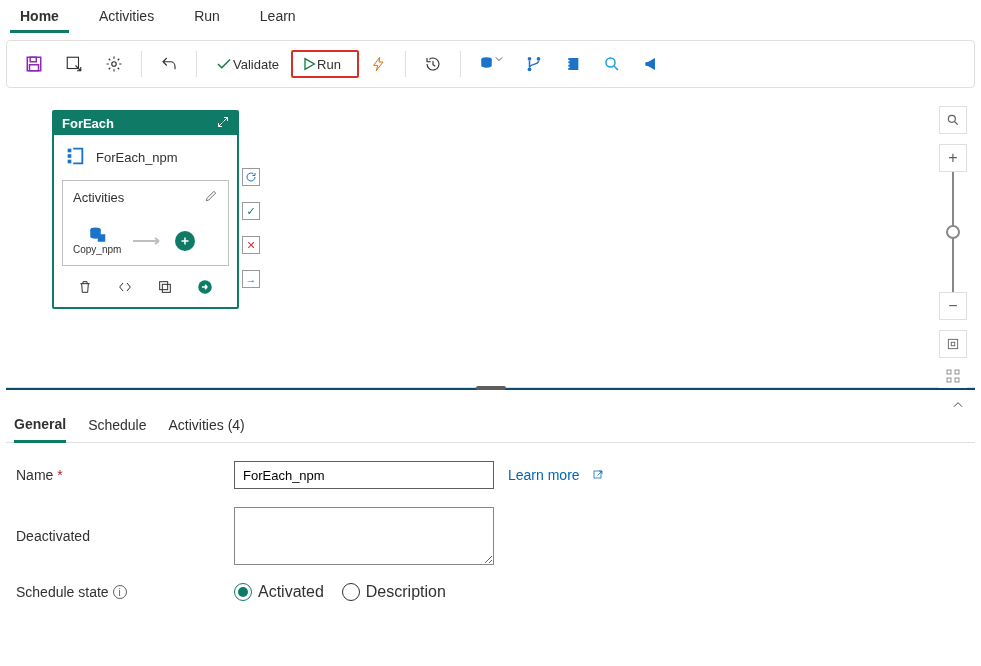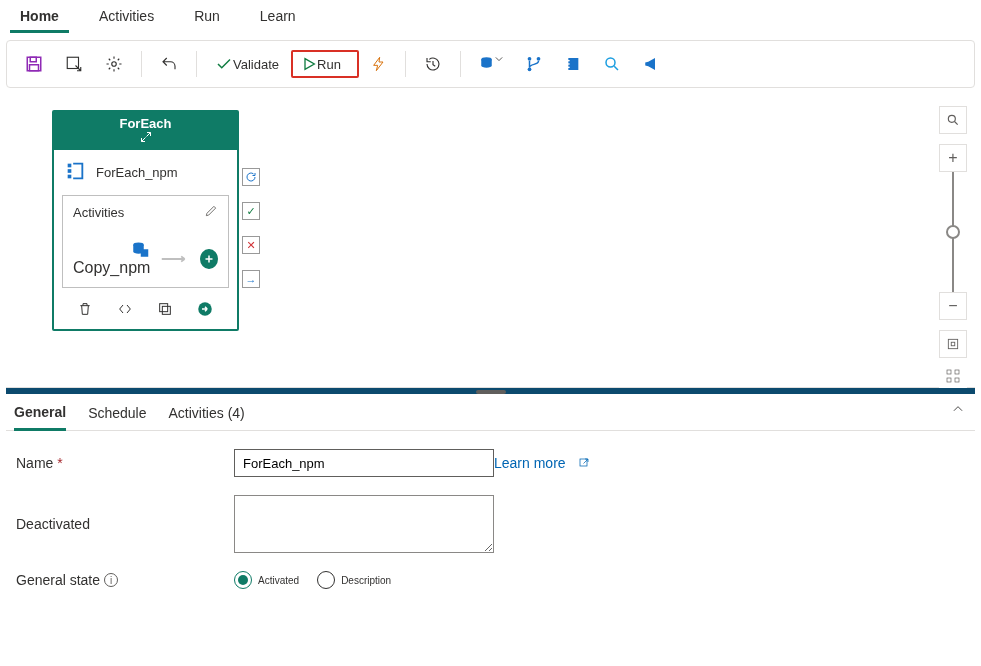--- a/index.html
+++ b/index.html
@@ -10,54 +10,54 @@
 .ribbon-tab.active { font-weight: 600; border-bottom: 3px solid #0f7b66; }
 
 .toolbar { display: flex; align-items: center; gap: 2px; padding: 4px 8px; border: 1px solid #e1dfdd; border-radius: 4px; margin: 6px 6px 0 6px; height: 48px; }
 .tool-btn { display: flex; align-items: center; padding: 6px 10px; cursor: pointer; border-radius: 2px; }
 .tool-sep { width: 1px; height: 26px; background: #e1dfdd; margin: 0 6px; }
 .tool-icon { display:inline-flex; }
 .run-highlight { border: 2px solid #d93025; padding: 4px 16px 4px 8px; }
 
 .canvas { position: relative; margin: 8px 6px 0 6px; border: 1px solid #e1dfdd; border-top:none; border-left:none; border-right:none; height: 292px; background: #fff; }
 .foreach-card { position: absolute; left: 46px; top: 14px; width: 187px; border: 2px solid #0f7b66; border-radius: 2px; background:#fff; }
-.card-hdr { background: #0f7b66; color: #fff; padding: 4px 8px; font-size: 13px; font-weight:600; display:flex; justify-content:space-between; align-items:center;flex-direction:column; }
+.card-hdr { background: #0f7b66; color: #fff; padding: 4px 8px; font-size: 13px; font-weight:600; display:flex; justify-content:space-between; align-items:center; }
 .card-row { display:flex; align-items:center; gap:10px; padding:10px 10px; }
 .activities-box { margin: 0 8px 6px 8px; border:1px solid #bfbfbf; padding:8px 10px 10px 10px; position:relative; }
 .activities-box .hdr { display:flex; justify-content:space-between; align-items:center; font-size:13px; }
 .activities-flow { display:flex; align-items:center; gap:10px; margin-top:20px; }
-.copy-node { display:flex; flex-direction:column; align-items:flex-end; font-size:16px; }
+.copy-node { display:flex; flex-direction:column; align-items:center; font-size:10px; }
 .plus-circ { width:20px; height:20px; border-radius:50%; background:#0f7b66; display:flex; align-items:center; justify-content:center; }
 .card-footer { display:flex; justify-content:space-around; align-items:center; padding:6px 12px 8px 12px; }
 
 .side-icons { position:absolute; left:236px; top:72px; display:flex; flex-direction:column; gap:16px; }
 .side-icon { width:18px; height:18px; border:1px solid #999; display:flex; align-items:center; justify-content:center; font-size:11px; background:#fff; }
 
 .right-rail { position:absolute; right:8px; top:98px; display:flex; flex-direction:column; align-items:center; }
 .rail-btn { width:28px; height:28px; border:1px solid #e1dfdd; display:flex; align-items:center; justify-content:center; background:#fff; font-size:16px; color:#605e5c; cursor:pointer; }
 .rail-track { width:2px; height:60px; background:#8a8886; }
 .rail-slider { width:14px; height:14px; border-radius:50%; border:2px solid #8a8886; background:#fff; margin:-7px 0; z-index:2; }
 
 .drag-handle { position:absolute; left:50%; top:-4px; transform:translateX(-50%); width:30px; height:4px; background:#605e5c; border-radius:2px; }
 
-.props { position:relative; border-top:6px solid #0c4a6e; margin:0 6px; padding-top:0; }
+.props { position:relative; border-top:2px solid #0c4a6e; margin:0 6px; padding-top:16px; }
 .prop-tabs { display:flex; gap:22px; padding: 10px 10px 0 8px; border-bottom:1px solid #e1dfdd; align-items:center; }
 .prop-tab { padding-bottom:8px; font-size:14px; cursor:pointer; }
 .prop-tab.active { font-weight:600; border-bottom:3px solid #0f7b66; margin-bottom:-1px; }
 .collapse { position:absolute; right:10px; top:8px; cursor:pointer; }
 
 .form { padding: 18px 10px; }
 .form-row { display:flex; align-items:center; margin-bottom:18px; }
 .form-label { width:218px; font-size:14px; display:flex; align-items:center; gap:4px; }
 .req { color:#a4262c; }
 .form-input { width:260px; height:28px; border:1px solid #605e5c; padding:0 8px; font-size:13px; }
 .form-textarea { width:260px; height:58px; border:1px solid #8a8886; padding:4px 8px; resize:both; }
-.learn-link { color:#0065b3; font-size:14px; display:flex; align-items:center; gap:12px; cursor:pointer; }
+.learn-link { color:#0065b3; margin-left:14px; font-size:14px; display:flex; align-items:center; gap:12px; cursor:pointer; }
 .radio-row { display:flex; gap:18px; align-items:center; }
-.radio { display:flex; align-items:center; gap:6px; font-size:10px; }
+.radio { display:flex; align-items:center; gap:6px; font-size:16px; }
 .rdot { width:18px; height:18px; border-radius:50%; border:1.5px solid #323130; display:flex; align-items:center; justify-content:center; }
 .rdot.sel { border-color:#0f7b66; }
 .rdot.sel::after { content:""; width:10px; height:10px; border-radius:50%; background:#0f7b66; }
 .info-i { width:14px; height:14px; border:1px solid #605e5c; border-radius:50%; display:inline-flex; align-items:center; justify-content:center; font-size:10px; color:#605e5c; }
 </style>
 </head>
 <body>
 
 <div class="ribbon-tabs">
   <div class="ribbon-tab active">Home</div>
@@ -313,21 +313,21 @@
             <path d="M14 4h6v6M20 4l-9 9" stroke="#0065b3" stroke-width="1.5" fill="none"></path>
           </svg>
         </a>
     </div>
     <div class="form-row">
       <div class="form-label">Deactivated</div>
       <textarea class="form-textarea" style=""></textarea>
     </div>
     <div class="form-row">
       <div class="form-label">
-          <span>General state</span> 
+          <span>Schedule state</span> 
           <span class="info-i">i</span>
         </div>
       <div class="radio-row">
         <label class="radio">
             <span class="rdot sel"></span>
             <span>Activated</span>
           </label>
         <label class="radio">
             <span class="rdot"></span>
             <span>Description</span>

